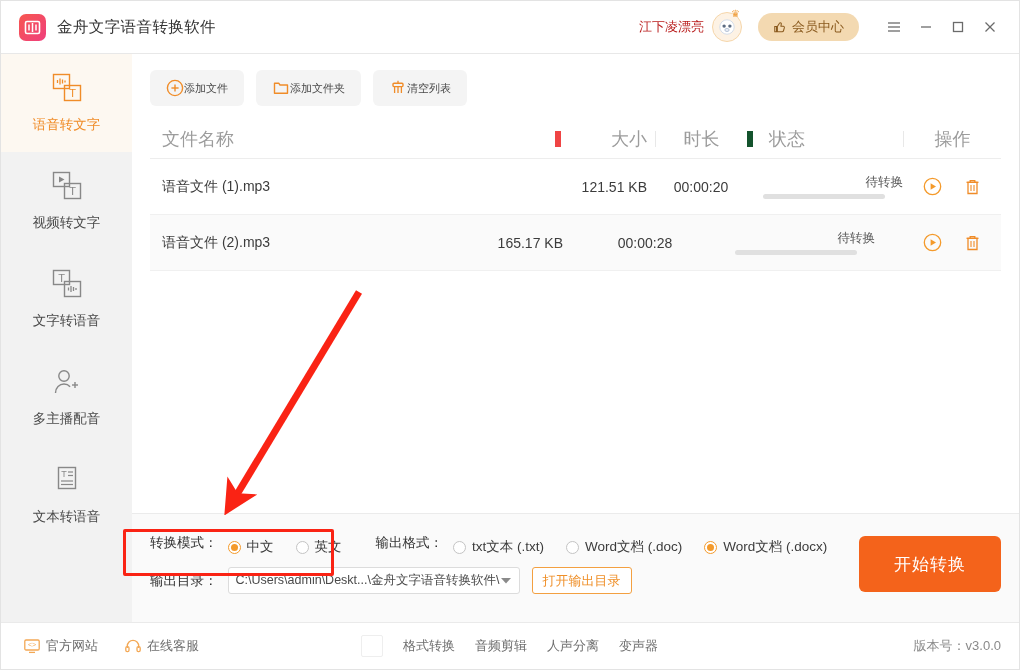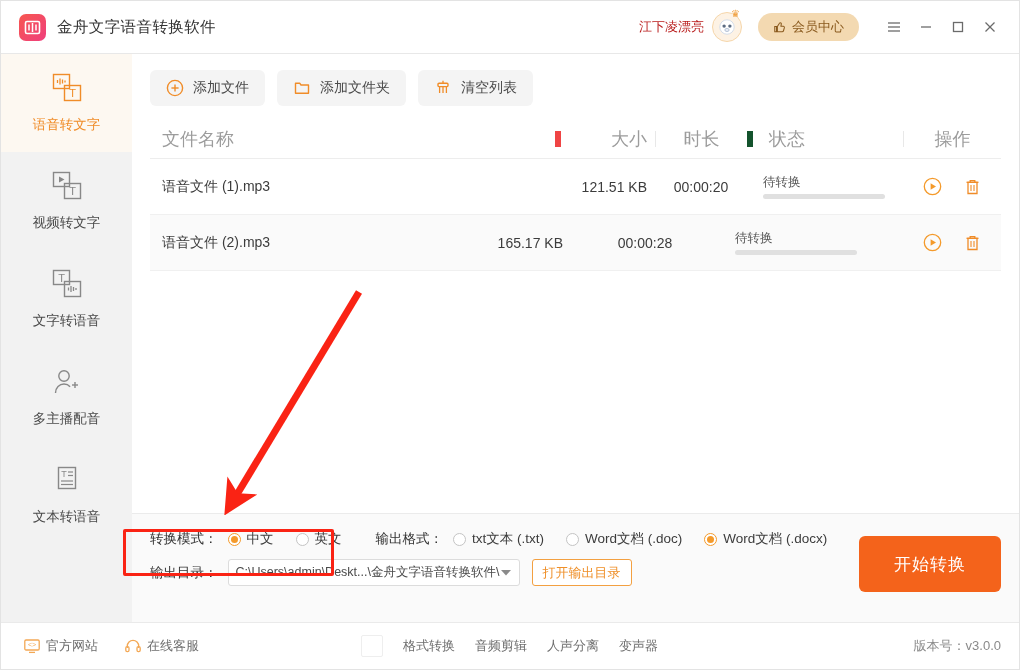--- a/index.html
+++ b/index.html
@@ -62,23 +62,23 @@
   .side-item.active { background:#fdf8f1; color:#f08c28; }
 
   
   .main {
     position:absolute; left:131px; top:52px;
     width:887px; height:569px; background:#fff;
     border-top:1px solid #e8e8e8;
   }
   .toolbar { display:flex; gap:12px; padding:16px 18px 10px 18px; }
   .tool-btn {
-    display:flex; align-items:center; gap:9px;
+    display:flex; align-items:center; gap:0;
     height:36px; padding:0 16px; border-radius:6px;
-    background:#f4f4f4; color:#4a4a4a; font-size:14px; cursor:pointer;
+    background:#f4f4f4; color:#4a4a4a; font-size:11px; cursor:pointer;
   }
 
   
   .tbl-head {
     display:flex; align-items:center; height:39px;
     margin:4px 18px 0 18px; color:#9c9c9c; font-size:18px;
     border-bottom:1px solid #ededed;
   }
   .c-name { flex:1; padding-left:12px; }
   .c-size { width:100px; text-align:right; padding-right:8px; border-left:6px solid #ef4444; height:16px; line-height:16px; }
@@ -90,38 +90,38 @@
     display:flex; align-items:center; height:56px;
     margin:0 18px; font-size:14px; color:#3c3c3c;
     border-bottom:1px solid #f0f0f0;
   }
   .tbl-row.alt { background:#fafafa;gap:28px; }
   .tbl-row .c-name { padding-left:12px; border-left:none; }
   .tbl-row .c-size,.tbl-row .c-dur,.tbl-row .c-stat,.tbl-row .c-act {
     border-left:none; height:auto; line-height:normal;
   }
   .status-cell { width:156px; padding-left:16px; }
-  .status-txt { font-size:12.5px; color:#555; margin-bottom:3px; }
+  .status-txt { font-size:12.5px; color:#555; margin-bottom:3px;text-align:right; }
   .progbar { width:122px; height:5px; border-radius:3px; background:#e0e0e0; }
   .act-cell { width:98px; display:flex; align-items:center; justify-content:center; gap:22px; }
   .icon-btn { cursor:pointer; display:flex; align-items:center; }
 
   .list-body { position:relative; height:276px; }
 
   
   .settings {
     position:absolute; left:0; bottom:0; width:887px; height:109px;
     background:#fafafa; border-top:1px solid #ebebeb;
   }
   .srow { display:flex; align-items:center; font-size:13.5px; color:#333; }
   .srow1 { padding:16px 0 0 18px; }
   .srow2 { padding:11px 0 0 18px; }
   .lbl { color:#333; font-size:13.5px; }
   .radio-grp { display:flex; align-items:center; gap:22px; margin-left:10px; }
-  .radio { display:flex; align-items:center; gap:6px; cursor:pointer; color:#3c3c3c; }
+  .radio { display:flex; align-items:center; gap:6px; cursor:pointer; color:#3c3c3c;margin-top:8px; }
   .dot {
     width:13px; height:13px; border-radius:50%;
     border:1px solid #c4c4c4; background:#fff; flex:none;
     display:flex; align-items:center; justify-content:center;
   }
   .dot.on { border-color:#f49a2b; }
   .dot.on::after { content:""; width:7px; height:7px; border-radius:50%; background:#f49a2b; }
   .gap-lg { width:34px; }
   .path-box {
     display:flex; align-items:center; width:292px; height:27px;

